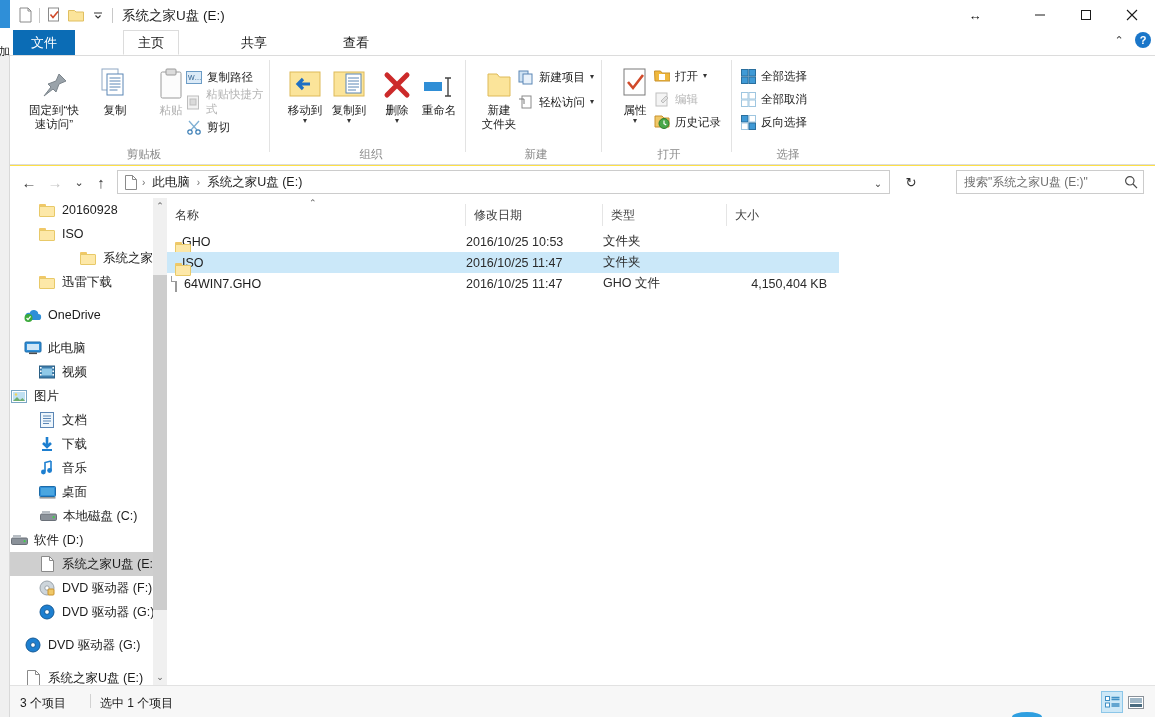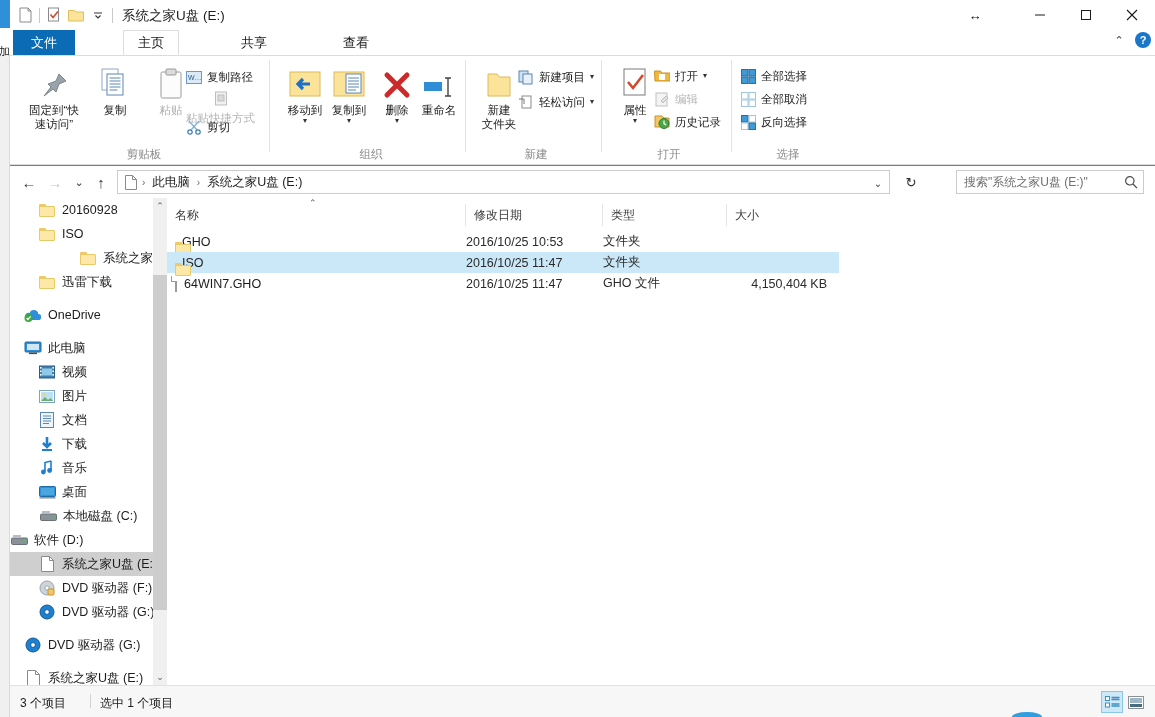--- a/index.html
+++ b/index.html
@@ -11,21 +11,21 @@
   }
   #root { position: relative; width: 1155px; height: 717px; background: #ffffff; }
 
   
   .bg-window { position: absolute; left: 0; top: 0; width: 10px; height: 717px; background: #f0f0f0; border-right: 1px solid #d9d9d9; }
   .bg-win-accent { position: absolute; left: 0; top: 0; width: 10px; height: 28px; background: #2f8fd8; }
   .bg-win-accent2 { position: absolute; left: 0; top: 28px; width: 10px; height: 26px; background: #ffffff; }
   .bg-win-txt { position: absolute; left: -1px; top: 44px; width: 12px; font-size: 11px; color: #222; line-height: 14px; overflow: hidden; }
 
   
-  .win { position: absolute; left: 10px; top: 0; width: 1145px; height: 717px; background: #8b5cf6; }
+  .win { position: absolute; left: 10px; top: 0; width: 1145px; height: 717px; background: #fde047; }
 
   
   .titlebar { position: absolute; left: 0; top: 0; width: 1145px; height: 30px; background: #ffffff; }
   .qat { position: absolute; left: 4px; top: 3px; height: 24px; display: flex; align-items: center; gap: 0px; }
   .qat-btn { width: 22px; height: 22px; display: flex; align-items: center; justify-content: center; }
   .qat-sep { width: 1px; height: 15px; background: #c8c8c8; margin: 0 3px; }
   .win-title { position: absolute; left: 112px; top: 7px; font-size: 13.5px; color: #1c1c1c; white-space: nowrap; }
   .caption-btns { position: absolute; right: 0; top: 0; height: 30px; display: flex; }
   .cap-btn { width: 46px; height: 30px; display: flex; align-items: center; justify-content: center; }
   .resize-cursor { position: absolute; left: 955px; top: 8px; width: 20px; height: 14px; display: flex; align-items: center; justify-content: center; font-size: 13px; color: #111; font-weight: bold; }
@@ -219,21 +219,21 @@
 
         <div class="smallbtn" style="left:168px; top:10px;">
           <span class="sico">
             <svg width="16" height="13" viewBox="0 0 16 13">
                 <rect x="0.5" y="0.5" width="15" height="12" fill="#dbeaf7" stroke="#6c9cc6"></rect>
                 <text x="2" y="9" font-size="7" fill="#2a5c8a" font-family="sans-serif">W…</text>
               </svg>
           </span>
           <span>复制路径</span>
         </div>
-        <div class="smallbtn dim" style="left:168px; top:35px;flex-direction:column;">
+        <div class="smallbtn dim" style="left:168px; top:35px;">
           <span class="sico">
             <svg width="14" height="15" viewBox="0 0 14 15">
                 <rect x="1.5" y="1" width="11" height="13" fill="#f2f2f2" stroke="#bdbdbd"></rect>
                 <rect x="4" y="4" width="6" height="6" fill="#dadada" stroke="#bdbdbd"></rect>
               </svg>
           </span>
           <span>粘贴快捷方式</span>
         </div>
         <div class="smallbtn" style="left:168px; top:60px;">
           <span class="sico">
@@ -519,21 +519,21 @@
                     <rect x="1" y="5.5" width="1.6" height="1.6"></rect>
                     <rect x="1" y="9" width="1.6" height="1.6"></rect>
                     <rect x="13.4" y="2" width="1.6" height="1.6"></rect>
                     <rect x="13.4" y="5.5" width="1.6" height="1.6"></rect>
                     <rect x="13.4" y="9" width="1.6" height="1.6"></rect>
                   </g>
                 </svg>
             </span>
             <span>视频</span>
           </div>
-          <div class="navitem" style="padding-left:28px;">
+          <div class="navitem" style="">
             <span class="nico">
               <svg width="16" height="13" viewBox="0 0 16 13">
                   <rect x="0.5" y="0.5" width="15" height="12" fill="#fff" stroke="#7aa6c4"></rect>
                   <rect x="2" y="2" width="12" height="9" fill="#bfe0f2"></rect>
                   <path d="M2 11l4-4 3 3 2.5-2 2.5 3z" fill="#6fae6f"></path>
                   <circle cx="5" cy="4.5" r="1.2" fill="#f2d35a"></circle>
                 </svg>
             </span>
             <span>图片</span>
           </div>

